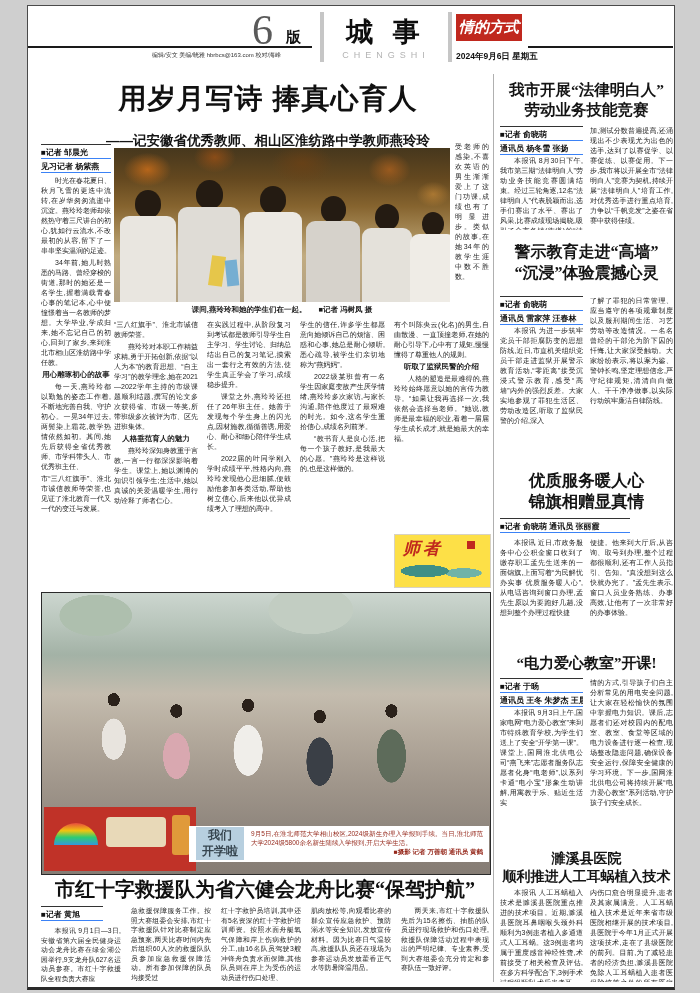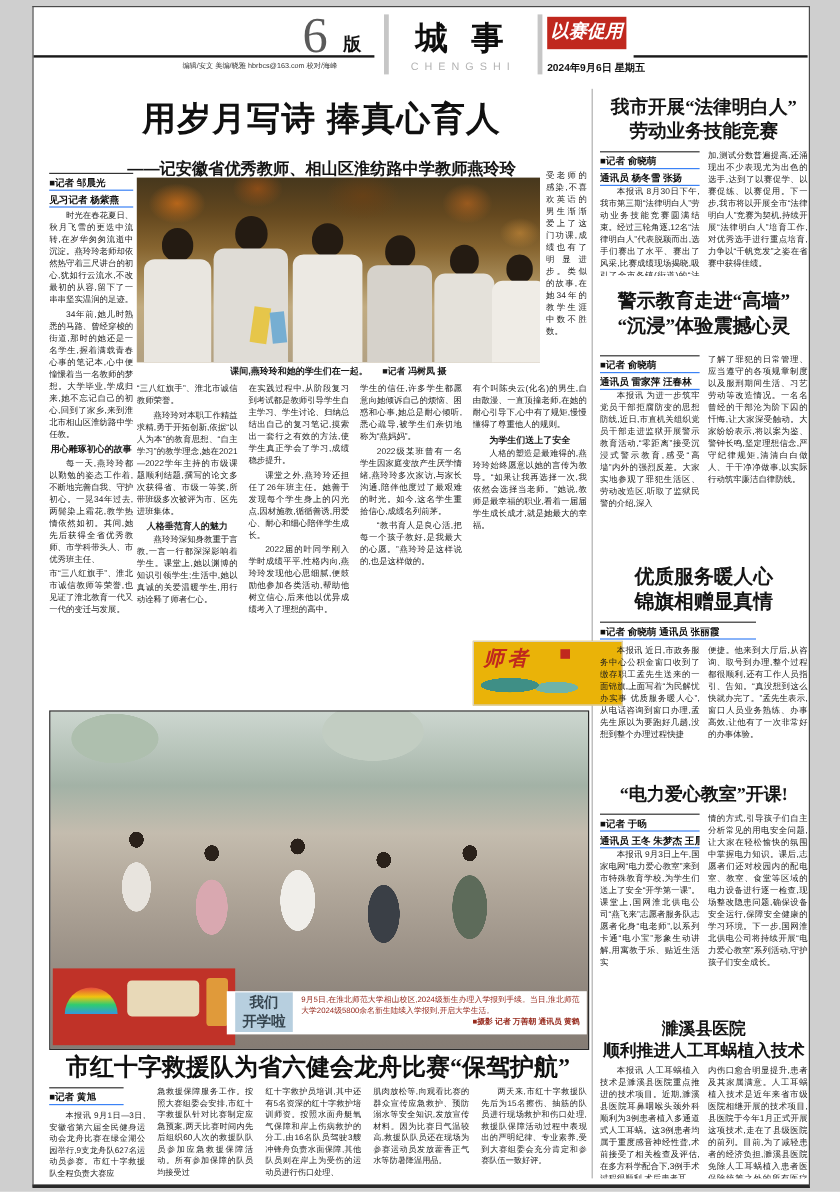--- a/index.html
+++ b/index.html
@@ -28,21 +28,21 @@
 <div id="page">
 
   <div class="abs rule" style="left:0;top:40px;width:284px;height:2px;"></div>
   <div class="abs" style="left:124px;top:45px;width:164px;font-size:6px;color:#333;white-space:nowrap;overflow:hidden;">编辑/安文 美编/晓雅 hbrbcs@163.com 校对/海峰</div>
   <div class="abs serif" style="left:224px;top:0px;font-size:42px;color:#5a5a5a;">6</div>
   <div class="abs" style="left:258px;top:22px;font-size:15px;font-weight:bold;color:#111;">版</div>
   <div class="abs vbar" style="left:292px;top:6px;width:4px;height:50px;"></div>
   <div class="abs" style="left:300px;top:8px;width:116px;text-align:center;font-size:27px;font-weight:900;color:#0d0d0d;letter-spacing:6px;">城 事</div>
   <div class="abs" style="left:300px;top:44px;width:116px;text-align:center;font-size:9px;color:#b3b3b3;letter-spacing:5px;">CHENGSHI</div>
   <div class="abs vbar" style="left:420px;top:6px;width:4px;height:50px;"></div>
-  <div class="abs" style="left:428px;top:8px;width:66px;height:27px;background:#c0281e;color:#fff;font-weight:bold;font-style:italic;font-size:15px;text-align:center;line-height:27px;font-family:'Liberation Serif',serif;">以赛促用</div>
+  <div class="abs" style="left:428px;top:8px;width:66px;height:27px;background:#c0281e;color:#fff;font-weight:bold;font-style:italic;font-size:15px;text-align:center;line-height:27px;font-family:'Liberation Serif',serif;">情的方式</div>
   <div class="abs rule" style="left:500px;top:40px;width:145px;height:2px;"></div>
   <div class="abs" style="left:428px;top:45px;font-size:8.5px;font-weight:bold;color:#111;white-space:nowrap;">2024年9月6日 星期五</div>
 
   <div class="abs" style="left:465px;top:68px;width:1px;height:908px;background:#b0b0b0;"></div>
 
   <div class="abs" style="left:40px;top:74px;width:400px;text-align:center;font-size:28px;font-weight:900;color:#101010;letter-spacing:1px;white-space:nowrap;">用岁月写诗  捧真心育人</div>
   <div class="abs" style="left:40px;top:111px;width:400px;text-align:center;font-size:13.5px;font-weight:bold;color:#151515;white-space:nowrap;margin-top:15px;">——记安徽省优秀教师、相山区淮纺路中学教师燕玲玲</div>
 
   <div class="abs byline" style="left:13px;top:138px;width:70px;">
     <div>■记者 邹晨光</div>
@@ -112,25 +112,25 @@
     <p>课堂之外,燕玲玲还担任了26年班主任。她善于发现每个学生身上的闪光点,因材施教,循循善诱,用爱心、耐心和细心陪伴学生成长。</p>
     <p>2022届的叶同学刚入学时成绩平平,性格内向,燕玲玲发现他心思细腻,便鼓励他参加各类活动,帮助他树立信心,后来他以优异成绩考入了理想的高中。</p>
   </div>
   <div class="abs body7" style="left:272px;top:314px;width:85px;height:270px;">
     <p class="cont">学生的信任,许多学生都愿意向她倾诉自己的烦恼、困惑和心事,她总是耐心倾听,悉心疏导,被学生们亲切地称为“燕妈妈”。</p>
     <p>2022级某班曾有一名学生因家庭变故产生厌学情绪,燕玲玲多次家访,与家长沟通,陪伴他度过了最艰难的时光。如今,这名学生重拾信心,成绩名列前茅。</p>
     <p>“教书育人是良心活,把每一个孩子教好,是我最大的心愿。”燕玲玲是这样说的,也是这样做的。</p>
   </div>
   <div class="abs body7" style="left:366px;top:314px;width:95px;height:208px;">
     <p class="cont">有个叫陈央云(化名)的男生,自由散漫、一直顶撞老师,在她的耐心引导下,心中有了规矩,慢慢懂得了尊重他人的规则。</p>
-    <p class="subhead">为学生们送上了安全</p>
+    <p class="subhead">听取了监狱民警的介绍</p>
     <p>人格的塑造是最难得的,燕玲玲始终愿意以她的言传为教导。“如果让我再选择一次,我依然会选择当老师。”她说,教师是最幸福的职业,看着一届届学生成长成才,就是她最大的幸福。</p>
   </div>
 
-  <div class="abs" style="left:366px;top:528px;width:95px;height:52px;background:#eab308;border:1px solid #d8d2c2;overflow:hidden;padding-left:28px;">
+  <div class="abs" style="left:366px;top:528px;width:95px;height:52px;background:#fde047;border:1px solid #d8d2c2;overflow:hidden;">
     <div class="abs" style="left:4px;top:26px;width:86px;height:20px;background:
         radial-gradient(ellipse 40px 10px at 30% 50%, #3f8f86 0 60%, transparent 61%),
         radial-gradient(ellipse 30px 8px at 75% 60%, #6fb3a8 0 60%, transparent 61%);"></div>
     <div class="abs serif" style="left:8px;top:2px;font-size:17px;font-weight:bold;font-style:italic;color:#c0281e;letter-spacing:3px;">师者</div>
     <div class="abs" style="left:72px;top:6px;width:8px;height:8px;background:#c0281e;"></div>
   </div>
 
   <div class="abs photo-frame" style="left:13px;top:586px;width:448px;height:281px;overflow:hidden;background:
       radial-gradient(ellipse 60px 34px at 12% 8%, #aebfae 0 60%, transparent 61%),
       radial-gradient(ellipse 70px 40px at 60% 6%, #c2cdc2 0 60%, transparent 61%),

